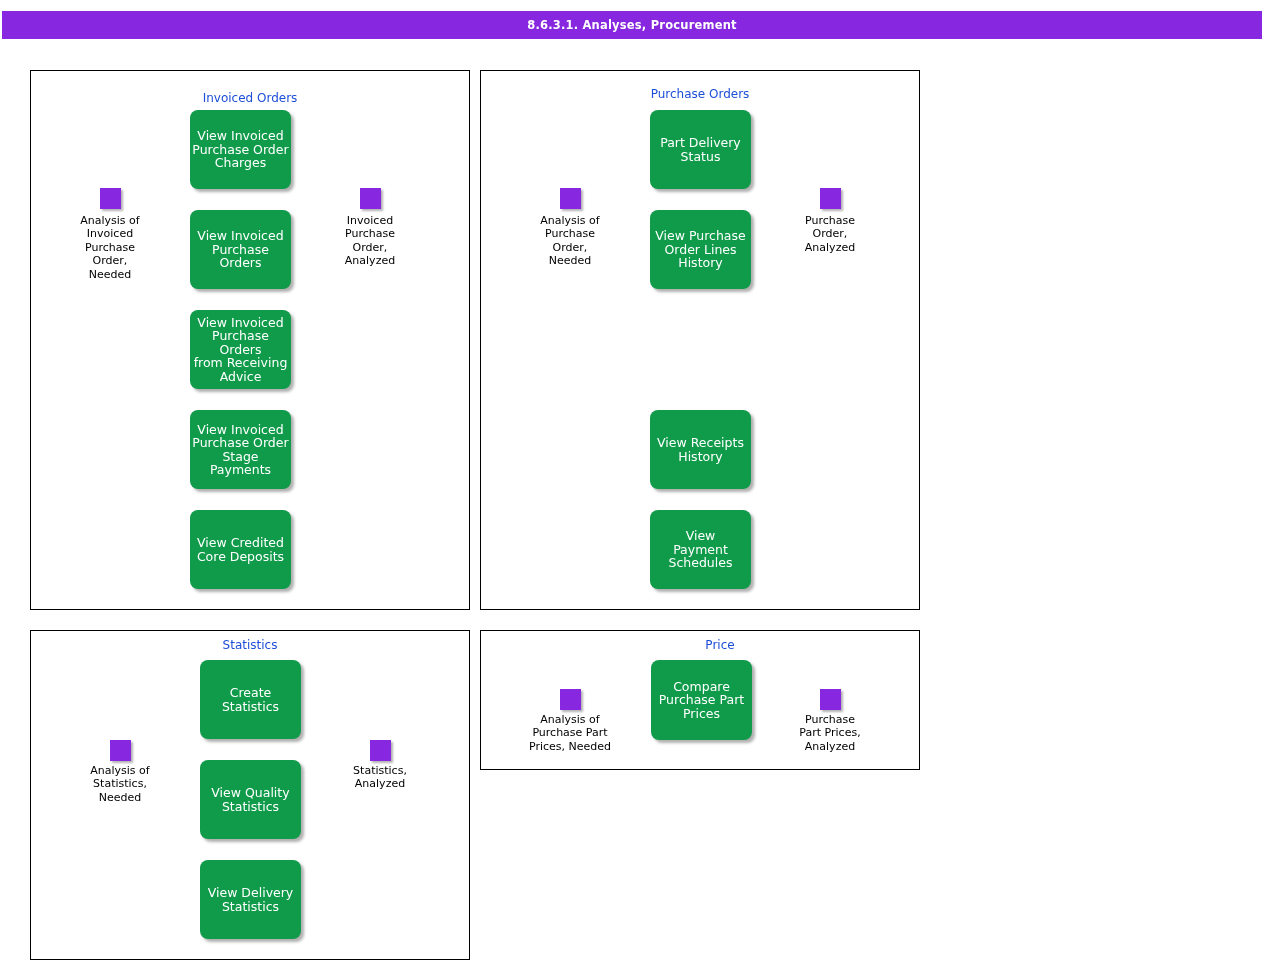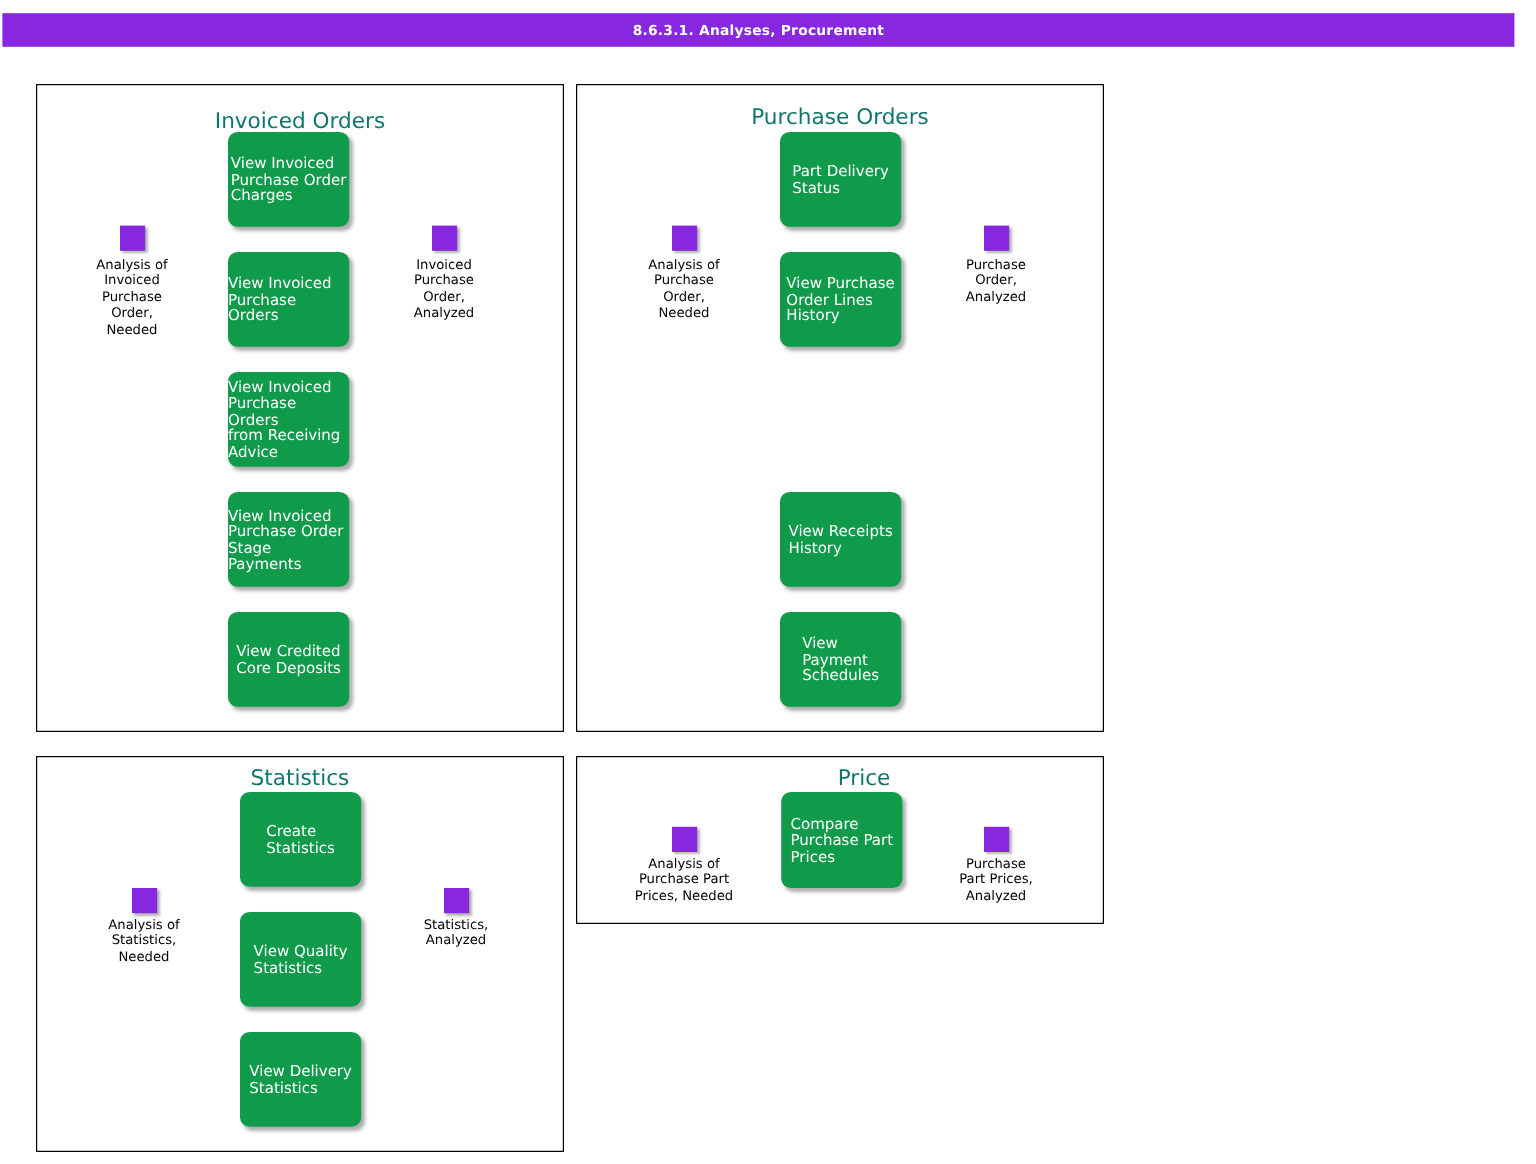--- a/index.html
+++ b/index.html
@@ -12,26 +12,26 @@
     position:absolute;left:2px;top:11px;width:1260px;height:28px;
     background:#8727df;display:flex;align-items:center;justify-content:center;
   }
   .titlebar .t{
     color:#ffffff;font-size:11.5px;font-weight:bold;letter-spacing:0.2px;
   }
   .panel{
     position:absolute;border:1px solid #000000;background:#ffffff;box-sizing:border-box;
   }
   .panel-title{
-    position:absolute;text-align:center;font-size:18px;color:#0f766e;
+    position:absolute;text-align:center;font-size:12px;color:#1d4ed8;
   }
   .activity{
     position:absolute;width:101px;height:79px;background:#0f9b4a;border-radius:8px;
     box-shadow:3px 3px 3px rgba(150,150,150,0.75);
-    display:flex;align-items:center;justify-content:center;text-align:left;
+    display:flex;align-items:center;justify-content:center;text-align:center;
     color:#ffffff;font-size:12.5px;line-height:13.5px;white-space:pre-line;
     cursor:pointer;
   }
   .event-square{
     position:absolute;width:21px;height:21px;background:#8727df;
     box-shadow:2px 2px 2px rgba(160,160,160,0.8);box-sizing:border-box;
   }
   .node-label{
     position:absolute;width:124px;text-align:center;font-size:11px;
     line-height:13.4px;white-space:pre-line;color:#000;

